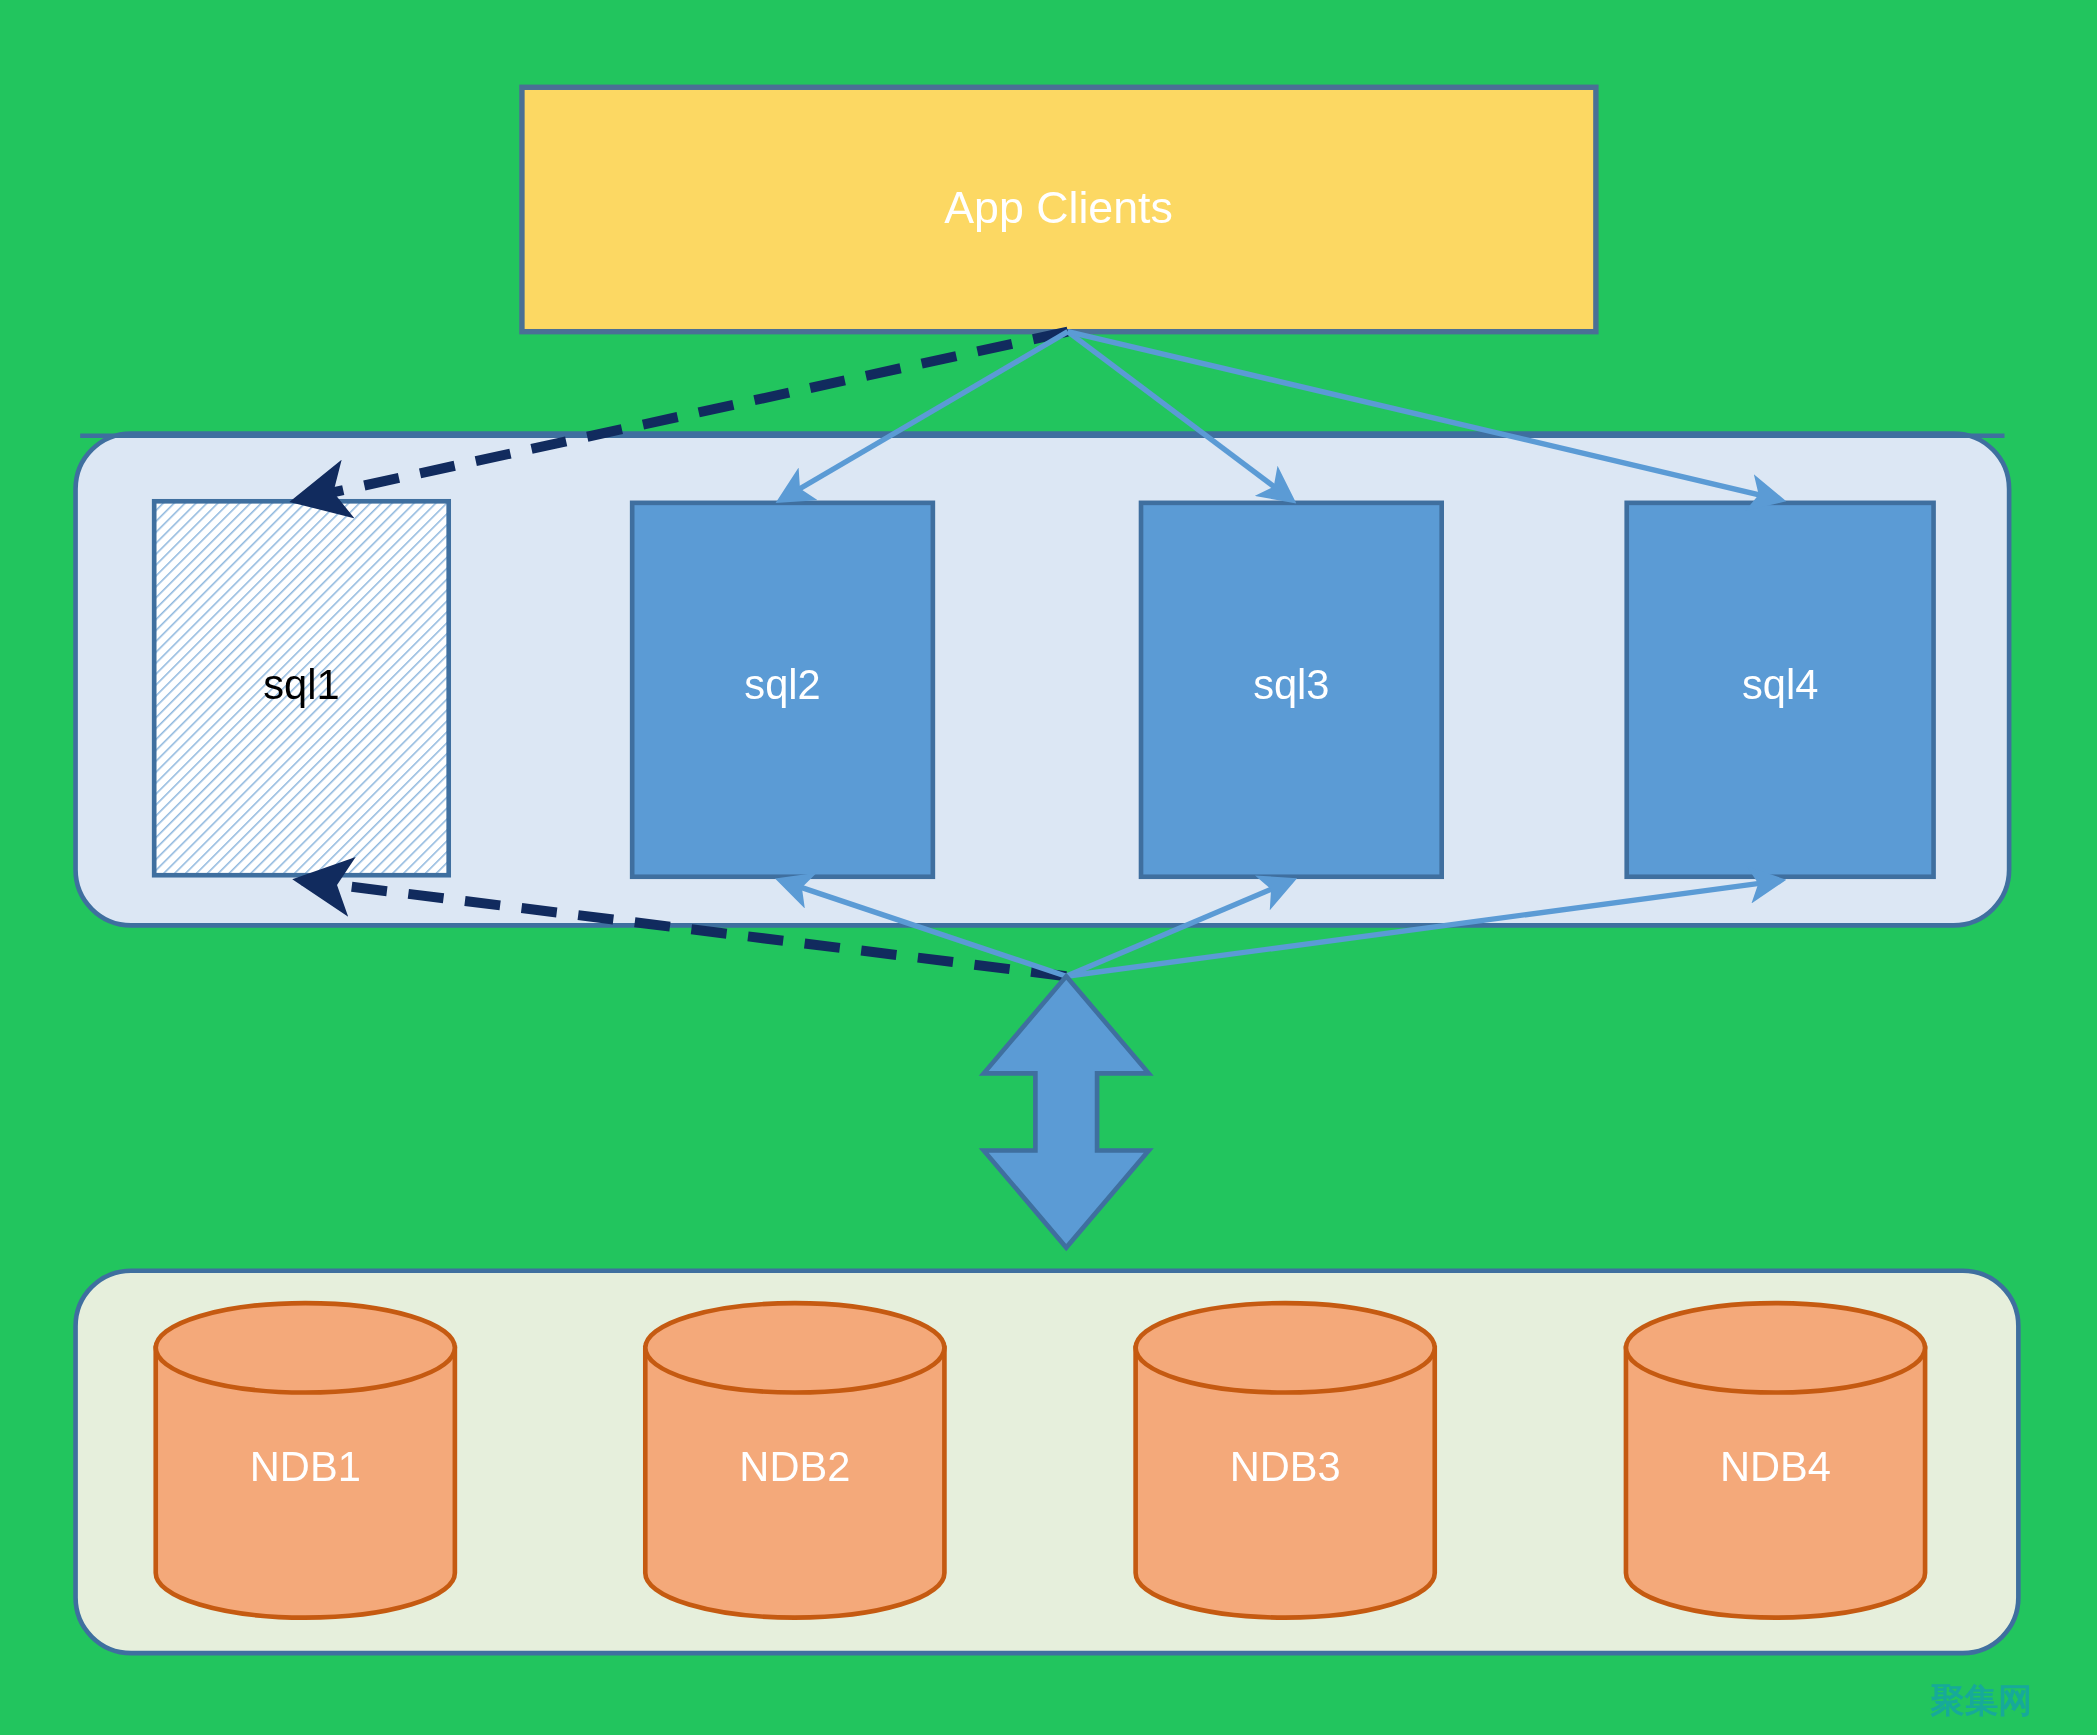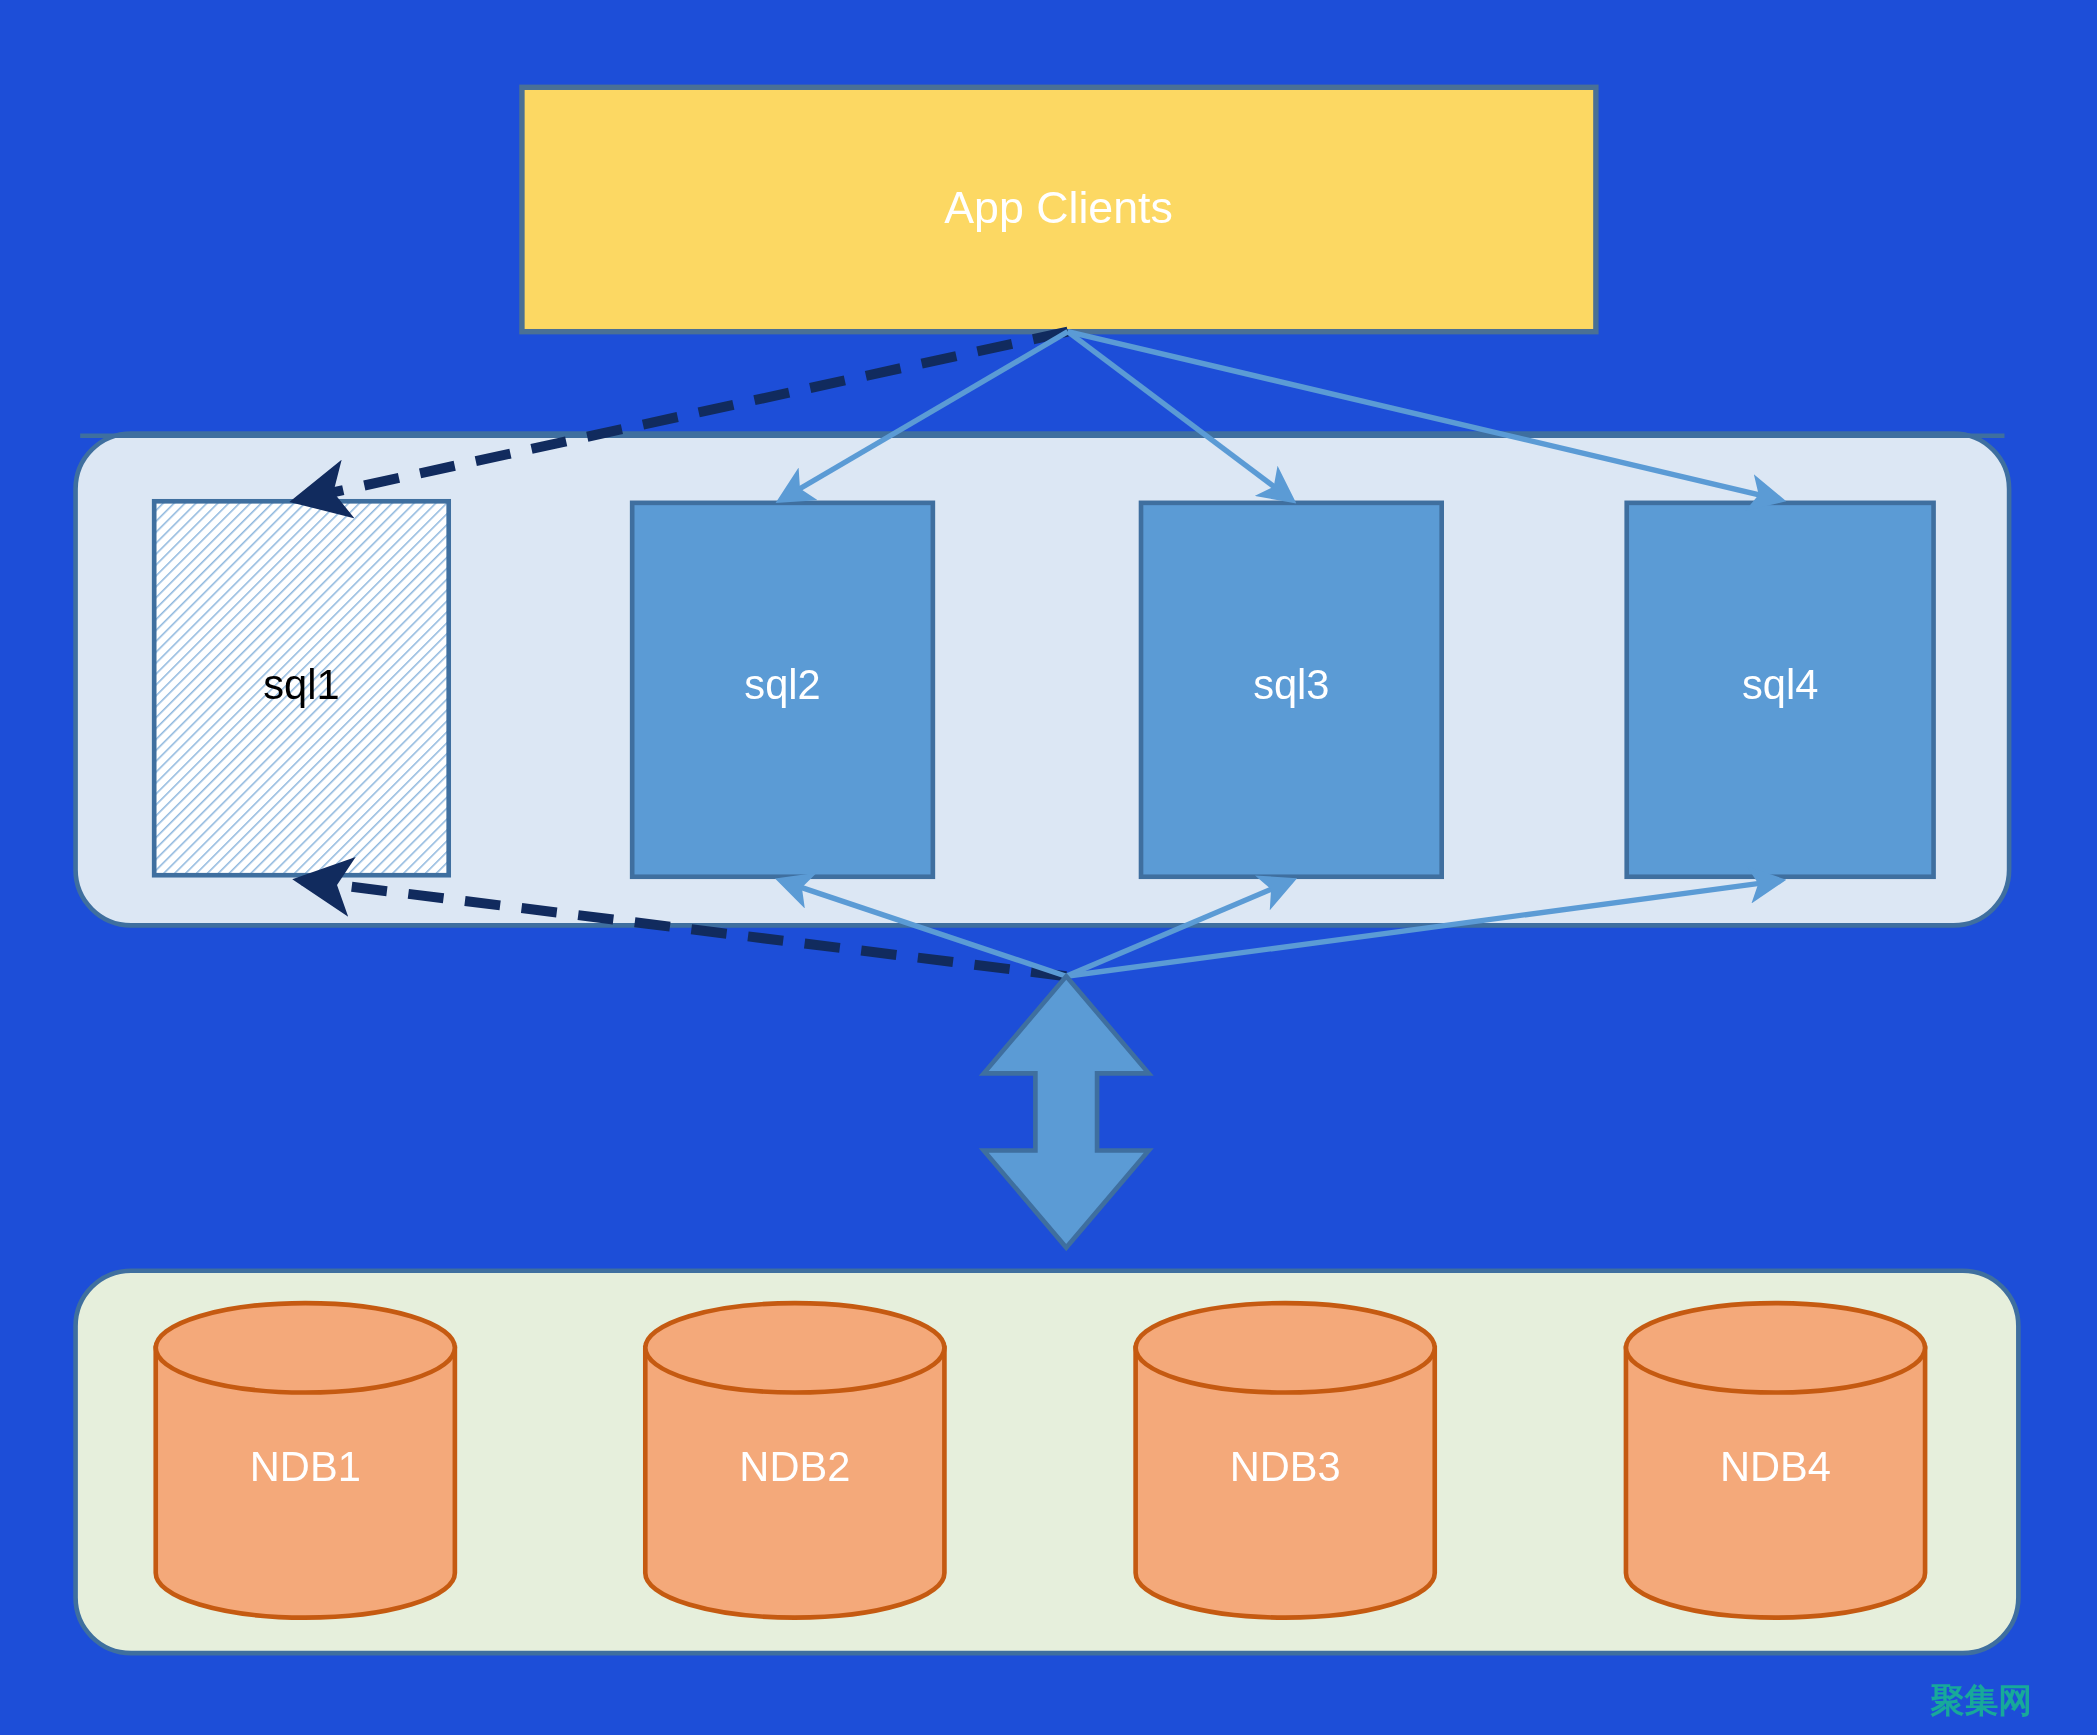--- a/index.html
+++ b/index.html
@@ -4,21 +4,21 @@
 <style>
   html, body {
     margin: 0;
     padding: 0;
     background: #ffffff;
   }
   #stage {
     position: relative;
     width: 2097px;
     height: 1735px;
-    background: #1d4ed8;
+    background: #22c55e;
     overflow: hidden;
     font-family: "Liberation Sans", sans-serif;
   }
   #diagram-svg {
     position: absolute;
     left: 0;
     top: 0;
     width: 2097px;
     height: 1735px;
     display: block;

